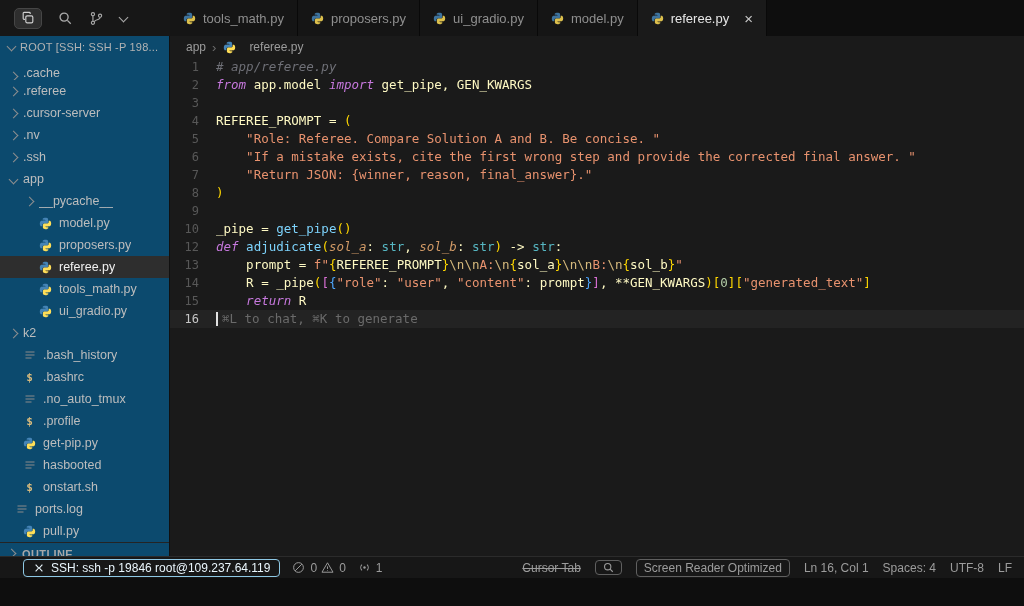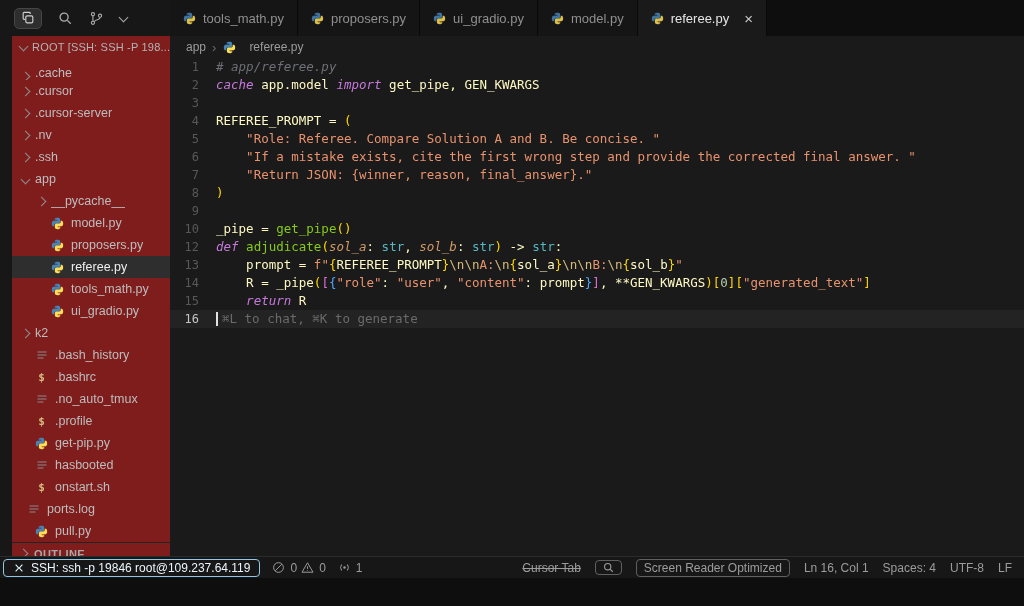--- a/index.html
+++ b/index.html
@@ -14,21 +14,21 @@
   .tb-icon { display:flex; align-items:center; }
   .chev { width:7px; height:7px; border-right:1.4px solid #8f8f8f; border-bottom:1.4px solid #8f8f8f; transform:rotate(-45deg); display:inline-block; flex:none; }
   .chev.down { transform:rotate(45deg); margin-top:-2px; }
   .tabstrip { flex:1; background:#0e0e0e; display:flex; overflow:hidden; }
   .tab { display:flex; align-items:center; gap:7px; padding:0 13px; background:#151515; color:#8f8f8f; font-size:13px; border-right:1px solid #090909; cursor:pointer; white-space:nowrap; }
   .tab .pyic { opacity:.85; display:flex; }
   .tab.active { background:#1a1a1a; color:#e6e6e6; }
   .tab-close { margin-left:8px; font-size:15px; color:#c9c9c9; line-height:1; }
 
   
-  .sidebar { position:absolute; top:36px; left:12px; width:170px; bottom:22px; background:#7f1d1d; border-right:1px solid #101010; overflow:hidden; display:flex; flex-direction:column; }
+  .sidebar { position:absolute; top:36px; left:0; width:170px; bottom:22px; background:#0c4a6e; border-right:1px solid #101010; overflow:hidden; display:flex; flex-direction:column; }
   .root-row { height:22px; flex:none; display:flex; align-items:center; gap:5px; padding-left:8px; color:#b3b3b3; font-size:11px; letter-spacing:.2px; cursor:pointer; white-space:nowrap; overflow:hidden; }
   .tree { flex:none; }
   .trow { height:22px; display:flex; align-items:center; color:#bdbdbd; font-size:12.5px; cursor:pointer; white-space:nowrap; overflow:hidden; }
   .trow .chev { margin:0 6px 0 2px; }
   .trow.selected { background:#2e2e2e; color:#efefef; }
   .ticon { width:15px; height:15px; flex:none; margin-right:6px; display:flex; align-items:center; justify-content:center; }
   .shellic { color:#d7ba7d; font-weight:bold; font-size:11px; font-family:"DejaVu Sans Mono", monospace; }
   .tlabel { overflow:hidden; text-overflow:ellipsis; }
   .sections { margin-top:auto; }
   .secrow { height:22px; display:flex; align-items:center; border-top:1px solid #242424; padding-left:6px; color:#a8a8a8; font-size:11px; font-weight:bold; letter-spacing:.4px; cursor:pointer; }
@@ -43,34 +43,34 @@
   .line { height:18px; line-height:18px; display:flex; white-space:pre; }
   .line.active { background:#232323; }
   .ln { flex:none; width:46px; text-align:right; padding-right:17px; color:#585858; font-size:12px; user-select:none; }
   .line.active .ln { color:#c6c6c6; }
   .lc { white-space:pre; }
   .tk.cm { color:#6f7077; font-style:italic; }
   .tk.kw { color:#c678dd; font-style:italic; }
   .tk.df { color:#fef9c3; }
   .tk.str { color:#e8926e; }
   .tk.esc { color:#d7ba7d; }
-  .tk.fn { color:#84cc16; }
+  .tk.fn { color:#7dd3fc; }
   .tk.ty { color:#56b6c2; }
   .tk.pm { color:#d19a66; font-style:italic; }
   .tk.b1 { color:#ffd700; }
   .tk.b2 { color:#da70d6; }
   .tk.b3 { color:#4fa8ff; }
   .tk.num { color:#b5cea8; }
   .caret { display:inline-block; width:2px; height:14px; background:#e2e2e2; vertical-align:middle; margin-top:-2px; }
   .hint { color:#6a6a6a; margin-left:4px; }
 
   
   .statusbar { position:absolute; left:0; right:0; bottom:0; height:22px; background:#171717; border-top:1px solid #2b2b2b; display:flex; align-items:center; justify-content:space-between; font-size:12px; color:#9c9c9c; }
   .sb-left { display:flex; align-items:center; gap:12px; padding-left:3px; }
-  .sb-remote { display:flex; align-items:center; gap:6px; border:1px solid #8ec8e4; border-radius:4px; padding:1px 9px; height:18px; color:#eaf6fd; cursor:pointer; white-space:nowrap; }
+  .sb-remote { display:flex; align-items:center; gap:6px; border:1px solid #8ec8e4; border-radius:4px; padding:1px 9px; height:18px; color:#eaf6fd; cursor:pointer; white-space:nowrap;margin-left:20px; }
   .sb-group { display:flex; align-items:center; gap:4px; cursor:pointer; }
   .sb-group svg { margin-right:1px; }
   .sb-right { display:flex; align-items:center; gap:14px; padding-right:12px; }
   .sb-item { cursor:pointer; white-space:nowrap; }
   .sb-box { border:1px solid #606060; border-radius:4px; padding:1px 7px; display:flex; align-items:center; gap:5px; cursor:pointer; }
   .cursor-tab { text-decoration:line-through; }
 </style>
 </head>
 <body>
 
@@ -155,21 +155,21 @@
       <span class="chev down"></span>
       <span>ROOT [SSH: SSH -P 198...</span>
     </div>
     <div class="tree">
         <div class="trow" style="padding-left: 8px; align-items: flex-end;">
           <span class="chev"></span>
           <span class="tlabel">.cache</span>
         </div>
         <div class="trow" style="padding-left: 8px;">
           <span class="chev"></span>
-          <span class="tlabel">.cursor</span>
+          <span class="tlabel">.referee</span>
         </div>
         <div class="trow" style="padding-left: 8px;">
           <span class="chev"></span>
           <span class="tlabel">.cursor-server</span>
         </div>
         <div class="trow" style="padding-left: 8px;">
           <span class="chev"></span>
           <span class="tlabel">.nv</span>
         </div>
         <div class="trow" style="padding-left: 8px;">
@@ -323,21 +323,21 @@
       <span class="ticon">
           <svg width="13" height="13" viewBox="0 0 32 32">
             <path fill="#4584b6" d="M15.9 2c-7 0-6.6 3-6.6 3v3.2h6.7v1H6.5S2 8.7 2 15.9c0 7.3 3.9 7 3.9 7h2.3v-3.3s-.1-3.9 3.9-3.9h6.6s3.7.1 3.7-3.6V6s.6-4-6.5-4zm-3.7 2.1a1.2 1.2 0 1 1 0 2.4 1.2 1.2 0 0 1 0-2.4z"></path>
             <path fill="#ffde57" d="M16.1 30c7 0 6.6-3 6.6-3v-3.2H16v-1h9.5s4.5.5 4.5-6.7c0-7.3-3.9-7-3.9-7h-2.3v3.3s.1 3.9-3.9 3.9h-6.6s-3.7-.1-3.7 3.6V26s-.6 4 6.5 4zm3.7-2.1a1.2 1.2 0 1 1 0-2.4 1.2 1.2 0 0 1 0 2.4z"></path>
           </svg>
         </span>
       <span class="bc-item">referee.py</span>
     </div>
     <div class="code">
         <div class="line"><span class="ln">1</span><span class="lc"><span class="tk cm"># app/referee.py</span></span></div>
-        <div class="line"><span class="ln">2</span><span class="lc"><span class="tk kw">cache</span><span class="tk df"> app.model </span><span class="tk kw">import</span><span class="tk df"> get_pipe, GEN_KWARGS</span></span></div>
+        <div class="line"><span class="ln">2</span><span class="lc"><span class="tk kw">from</span><span class="tk df"> app.model </span><span class="tk kw">import</span><span class="tk df"> get_pipe, GEN_KWARGS</span></span></div>
         <div class="line"><span class="ln">3</span><span class="lc"></span></div>
         <div class="line"><span class="ln">4</span><span class="lc"><span class="tk df">REFEREE_PROMPT = </span><span class="tk b1">(</span></span></div>
         <div class="line"><span class="ln">5</span><span class="lc"><span class="tk df">    </span><span class="tk str">"Role: Referee. Compare Solution A and B. Be concise. "</span></span></div>
         <div class="line"><span class="ln">6</span><span class="lc"><span class="tk df">    </span><span class="tk str">"If a mistake exists, cite the first wrong step and provide the corrected final answer. "</span></span></div>
         <div class="line"><span class="ln">7</span><span class="lc"><span class="tk df">    </span><span class="tk str">"Return JSON: {winner, reason, final_answer}."</span></span></div>
         <div class="line"><span class="ln">8</span><span class="lc"><span class="tk b1">)</span></span></div>
         <div class="line"><span class="ln">9</span><span class="lc"></span></div>
         <div class="line"><span class="ln">10</span><span class="lc"><span class="tk df">_pipe = </span><span class="tk fn">get_pipe</span><span class="tk b1">()</span></span></div>
         <div class="line"><span class="ln">12</span><span class="lc"><span class="tk kw">def</span><span class="tk df"> </span><span class="tk fn">adjudicate</span><span class="tk b1">(</span><span class="tk pm">sol_a</span><span class="tk df">: </span><span class="tk ty">str</span><span class="tk df">, </span><span class="tk pm">sol_b</span><span class="tk df">: </span><span class="tk ty">str</span><span class="tk b1">)</span><span class="tk df"> -&gt; </span><span class="tk ty">str</span><span class="tk df">:</span></span></div>
         <div class="line"><span class="ln">13</span><span class="lc"><span class="tk df">    prompt = </span><span class="tk str">f</span><span class="tk str">"</span><span class="tk b1">{</span><span class="tk df">REFEREE_PROMPT</span><span class="tk b1">}</span><span class="tk esc">\n\n</span><span class="tk str">A:</span><span class="tk esc">\n</span><span class="tk b1">{</span><span class="tk df">sol_a</span><span class="tk b1">}</span><span class="tk esc">\n\n</span><span class="tk str">B:</span><span class="tk esc">\n</span><span class="tk b1">{</span><span class="tk df">sol_b</span><span class="tk b1">}</span><span class="tk str">"</span></span></div>

